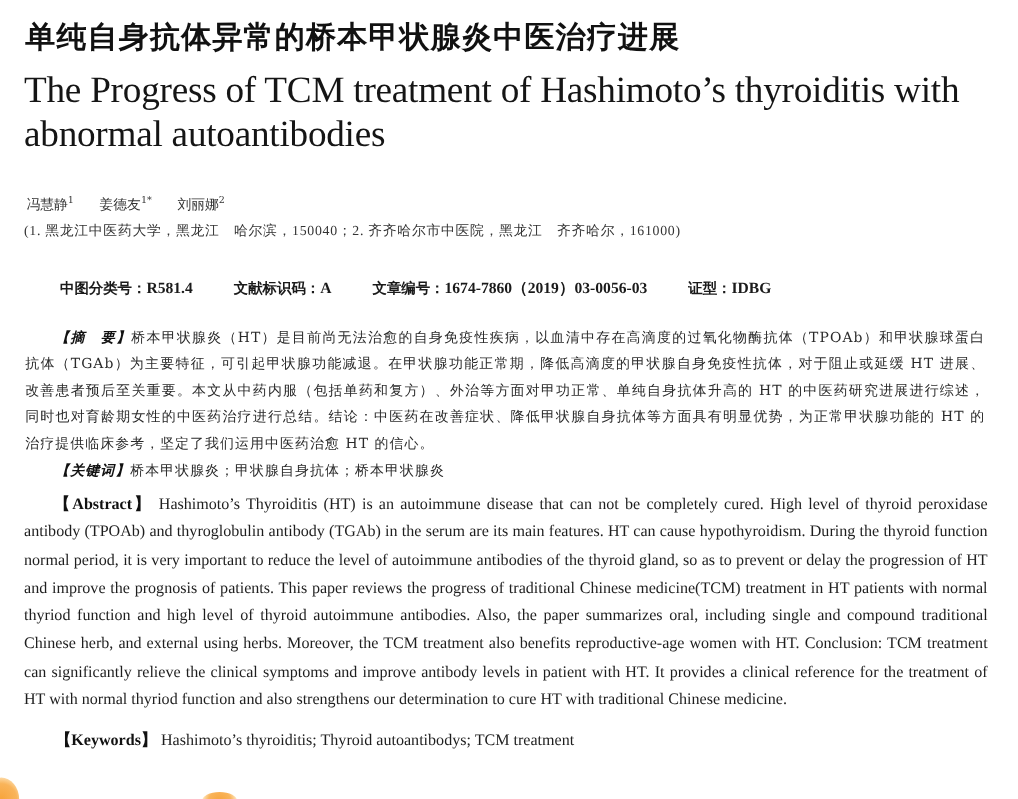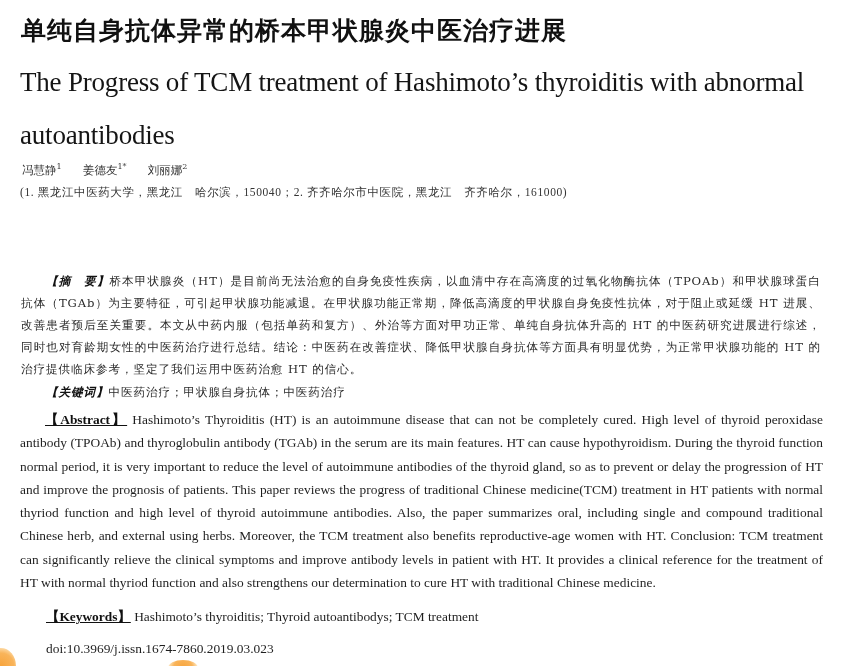--- a/index.html
+++ b/index.html
@@ -11,21 +11,21 @@
   .page { position: absolute; left: 0; top: 0; width: 848px; height: 666px; }
   .title-cn {
     position: absolute; left: 21px; top: 14px;
     font-family: "DejaVu Sans", sans-serif; font-weight: bold;
     font-size: 25px; letter-spacing: 1px; color: #111;
     white-space: nowrap;
   }
   .title-en {
     position: absolute; left: 20px; top: 56px; width: 800px;
     font-family: "Liberation Serif", serif;
-    font-size: 27px; line-height: 53px; color: #151515;
+    font-size: 31px; line-height: 37px; color: #151515;
     letter-spacing: -0.2px;
   }
   .authors {
     position: absolute; left: 22px; top: 162px;
     font-family: "DejaVu Serif", serif; font-size: 11.5px; color: #333;
     white-space: nowrap;
     text-align: center;
   }
   .authors sup { font-size: 8px; }
   .authors .sep { display: inline-block; width: 14px; }
@@ -52,21 +52,21 @@
     position: absolute; left: 46px; top: 385px;
     font-family: "DejaVu Serif", serif; font-size: 11.6px; color: #2a2a2a;
     white-space: nowrap; letter-spacing: 0.9px;
   }
   .abstract-en {
     position: absolute; left: 20px; top: 408px; width: 803px;
     font-family: "Liberation Serif", serif; font-size: 13.4px;
     line-height: 23.3px; color: #1e1e1e; text-align: justify;
     text-indent: 25px;
   }
-  .label-en { font-weight: bold; color: #111; text-decoration: underline; }
+  .label-en { font-weight: bold; color: #111; }
   .keywords-en {
     position: absolute; left: 46px; top: 608px;
     font-family: "Liberation Serif", serif; font-size: 13.4px; color: #1e1e1e;
     white-space: nowrap;
   }
   .doi {
     position: absolute; left: 46px; top: 641px;
     font-family: "Liberation Serif", serif; font-size: 13.4px; color: #1e1e1e;
     white-space: nowrap;
   }
@@ -88,26 +88,31 @@
   <div class="authors">
     <span>冯慧静</span><sup>1</sup>
     <span class="sep"></span>
     <span>姜德友</span><sup>1*</sup>
     <span class="sep"></span>
     <span>刘丽娜</span><sup>2</sup>
   </div>
 
   <div class="affil">(1. 黑龙江中医药大学，黑龙江　哈尔滨，150040；2. 齐齐哈尔市中医院，黑龙江　齐齐哈尔，161000)</div>
 
+  <div class="meta">
+    <span class="item"><span>中图分类号：</span><span class="val">R581.4</span></span>
+    <span class="item"><span>文献标识码：</span><span class="val">A</span></span>
+    <span class="item"><span>文章编号：</span><span class="val">1674-7860（2019）03-0056-03</span></span>
+    <span class="item"><span>证型：</span><span class="val">IDBG</span></span>
+  </div>
 
   <div class="abstract-cn"><span class="label-cn">【摘　要】</span><span>桥本甲状腺炎（HT）是目前尚无法治愈的自身免疫性疾病，以血清中存在高滴度的过氧化物酶抗体（TPOAb）和甲状腺球蛋白抗体（TGAb）为主要特征，可引起甲状腺功能减退。在甲状腺功能正常期，降低高滴度的甲状腺自身免疫性抗体，对于阻止或延缓 HT 进展、改善患者预后至关重要。本文从中药内服（包括单药和复方）、外治等方面对甲功正常、单纯自身抗体升高的 HT 的中医药研究进展进行综述，同时也对育龄期女性的中医药治疗进行总结。结论：中医药在改善症状、降低甲状腺自身抗体等方面具有明显优势，为正常甲状腺功能的 HT 的治疗提供临床参考，坚定了我们运用中医药治愈 HT 的信心。</span></div>
 
-  <div class="keywords-cn"><span class="label-cn">【关键词】</span><span>中医药治疗；甲状腺自身抗体；中医药治疗</span></div>
+  <div class="keywords-cn"><span class="label-cn">【关键词】</span><span>桥本甲状腺炎；甲状腺自身抗体；桥本甲状腺炎</span></div>
 
   <div class="abstract-en"><span class="label-en">【Abstract】</span> <span>Hashimoto’s Thyroiditis (HT) is an autoimmune disease that can not be completely cured. High level of thyroid peroxidase antibody (TPOAb) and thyroglobulin antibody (TGAb) in the serum are its main features. HT can cause hypothyroidism. During the thyroid function normal period, it is very important to reduce the level of autoimmune antibodies of the thyroid gland, so as to prevent or delay the progression of HT and improve the prognosis of patients. This paper reviews the progress of traditional Chinese medicine(TCM) treatment in HT patients with normal thyriod function and high level of thyroid autoimmune antibodies. Also, the paper summarizes oral, including single and compound traditional Chinese herb, and external using herbs. Moreover, the TCM treatment also benefits reproductive-age women with HT. Conclusion: TCM treatment can significantly relieve the clinical symptoms and improve antibody levels in patient with HT. It provides a clinical reference for the treatment of HT with normal thyriod function and also strengthens our determination to cure HT with traditional Chinese medicine.</span></div>
 
   <div class="keywords-en"><span class="label-en">【Keywords】</span> <span>Hashimoto’s thyroiditis; Thyroid autoantibodys; TCM treatment</span></div>
 
-  <div class="doi">doi:10.3969/j.issn.1674-7860.2019.03.023</div>
 
   <div class="blob blob-left"></div>
   <div class="blob blob-mid"></div>
 </div>
 
 </body></html>

